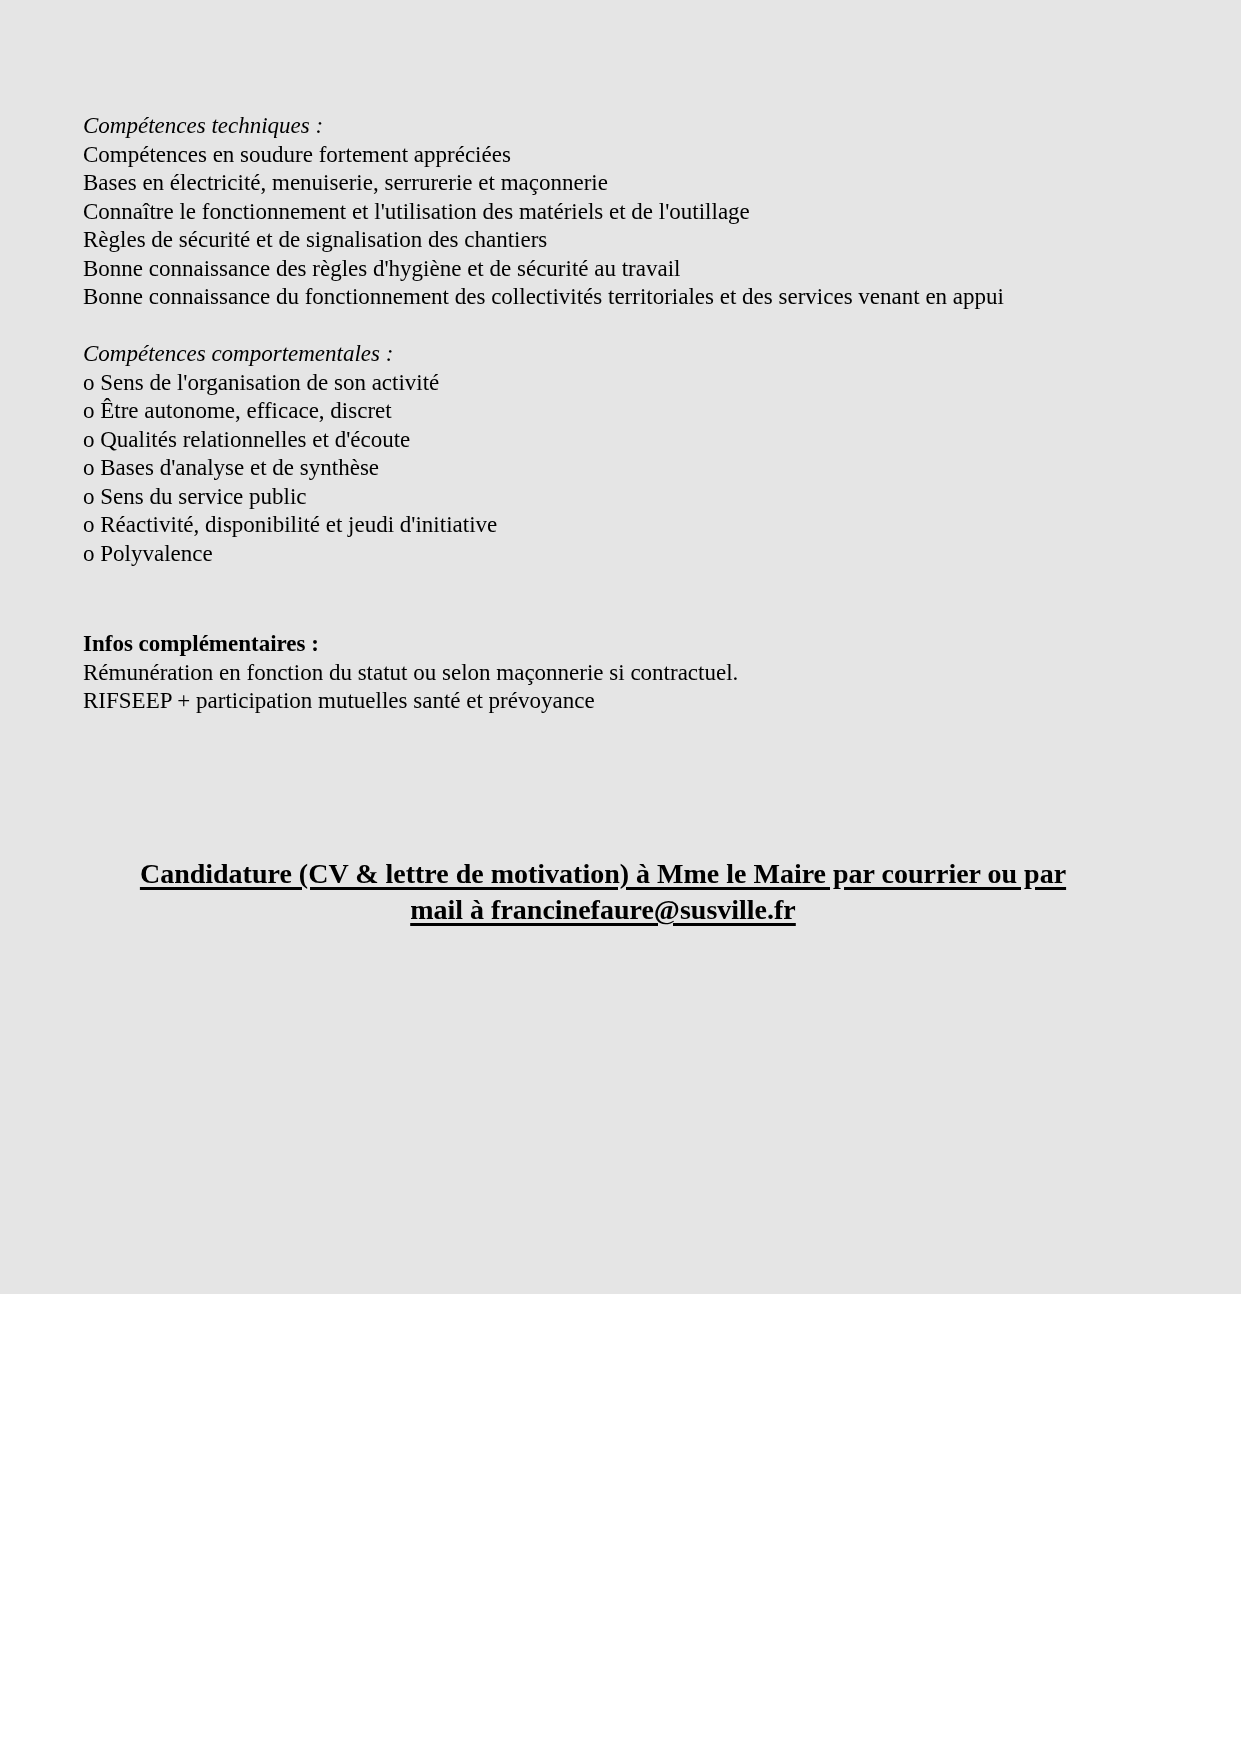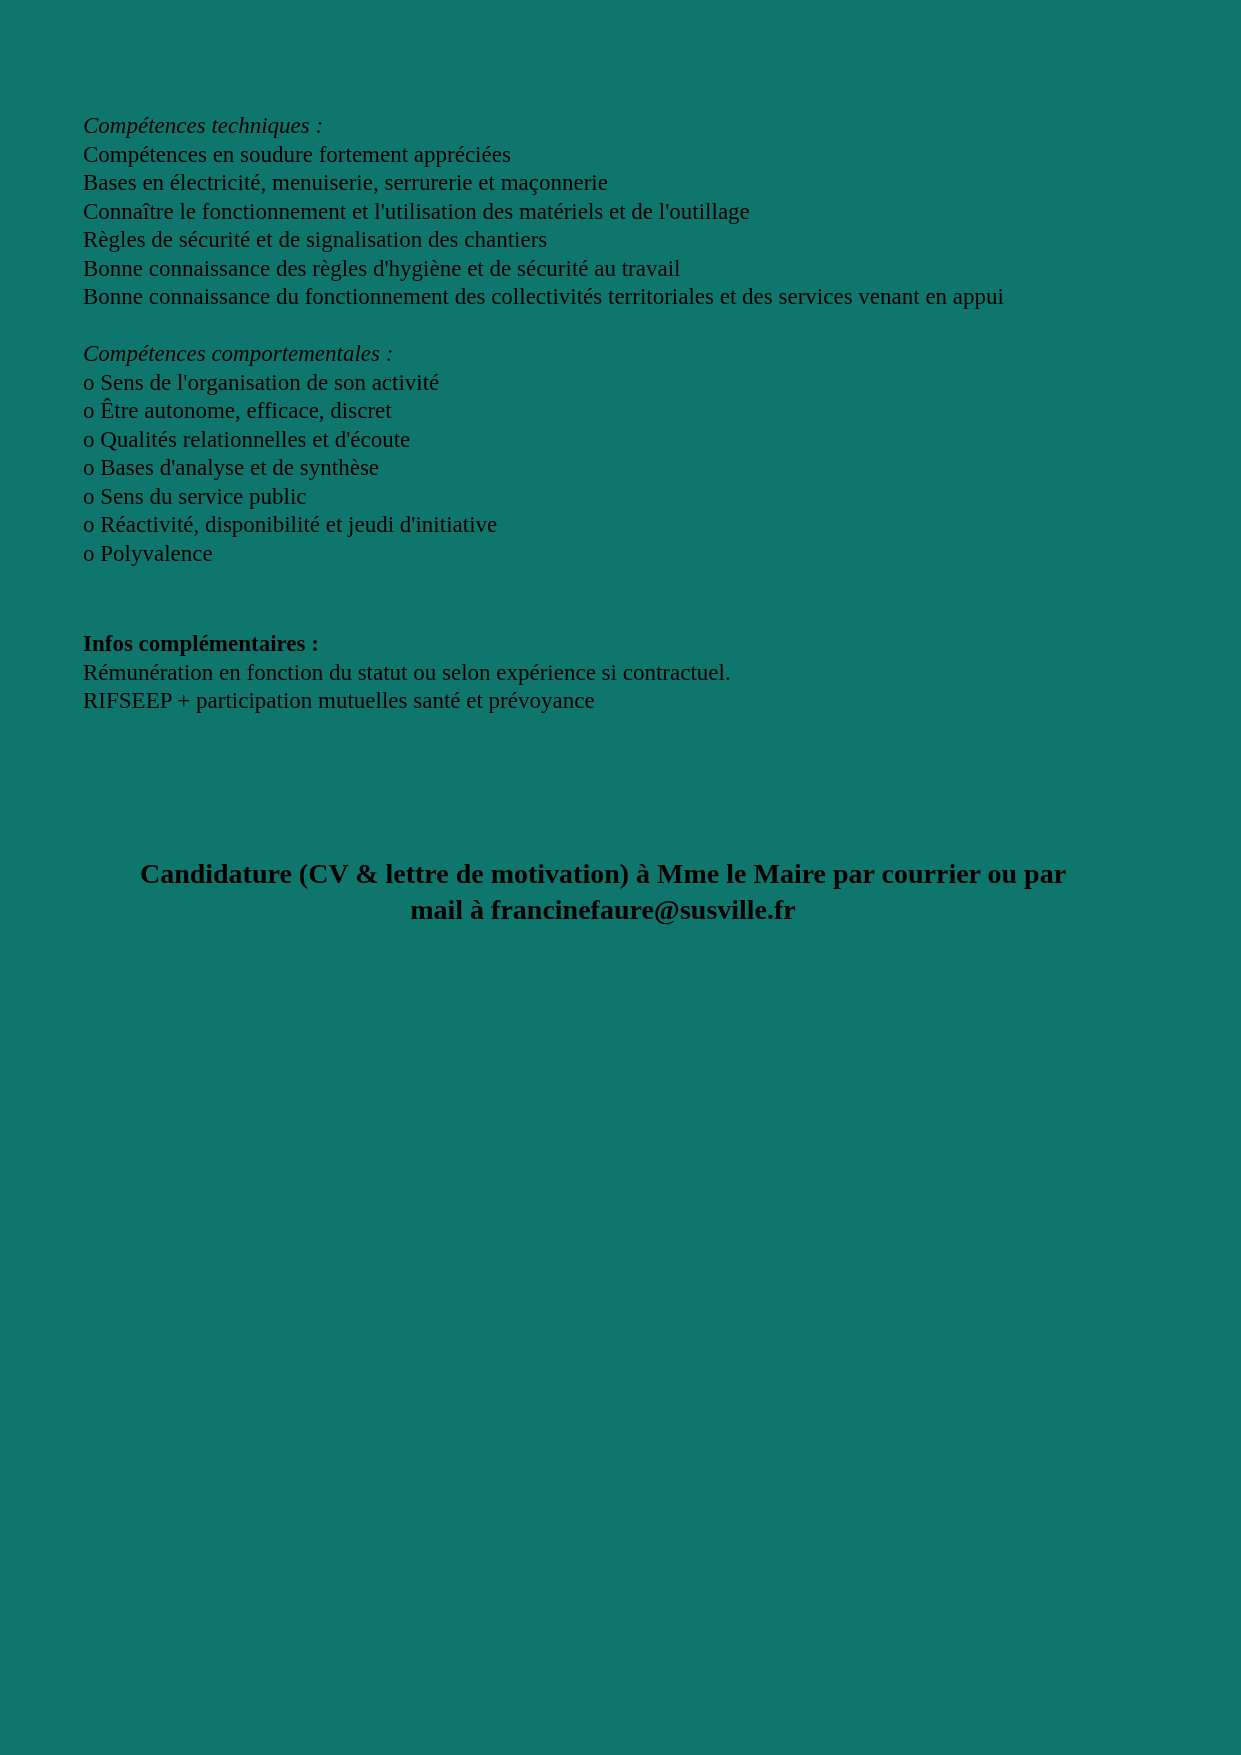--- a/index.html
+++ b/index.html
@@ -5,22 +5,22 @@
   * { margin: 0; padding: 0; box-sizing: border-box; }
   html, body {
     width: 1241px;
     background: #ffffff;
     font-family: "Liberation Serif", serif;
     color: #000000;
   }
   .page {
     position: relative;
     width: 1241px;
-    height: 1755px;
-    background: #0f766e;
+    height: 1294px;
+    background: #e5e5e5;
     overflow: hidden;
   }
   .content {
     position: absolute;
     left: 83px;
     top: 112px;
     width: 1040px;
     font-size: 23px;
     line-height: 28.5px;
   }
@@ -33,20 +33,21 @@
   .spacer-sections { height: 62px; }
   .spacer-cta { height: 112px; }
   .cta {
     width: 100%;
     text-align: center;
     font-weight: bold;
     font-size: 28px;
     line-height: 36px;
   }
   .cta .line {
+    text-decoration: underline;
     text-decoration-thickness: 2.5px;
     text-underline-offset: 4px;
     white-space: nowrap;
   }
 </style>
 </head>
 <body>
 
 <div class="page">
   <div class="content">
@@ -71,21 +72,21 @@
       <div class="line">o Bases d'analyse et de synthèse</div>
       <div class="line">o Sens du service public</div>
       <div class="line">o Réactivité, disponibilité et jeudi d'initiative</div>
       <div class="line">o Polyvalence</div>
     </div>
 
     <div class="spacer-sections"></div>
 
     <div>
       <div class="line heading-bold">Infos complémentaires :</div>
-      <div class="line">Rémunération en fonction du statut ou selon expérience si contractuel.</div>
+      <div class="line">Rémunération en fonction du statut ou selon maçonnerie si contractuel.</div>
       <div class="line">RIFSEEP + participation mutuelles santé et prévoyance</div>
     </div>
 
     <div class="spacer-1"></div>
 
 
     <div class="spacer-cta"></div>
 
     <div class="cta">
       <div class="line">Candidature (CV &amp; lettre de motivation) à Mme le Maire par courrier ou par</div>

